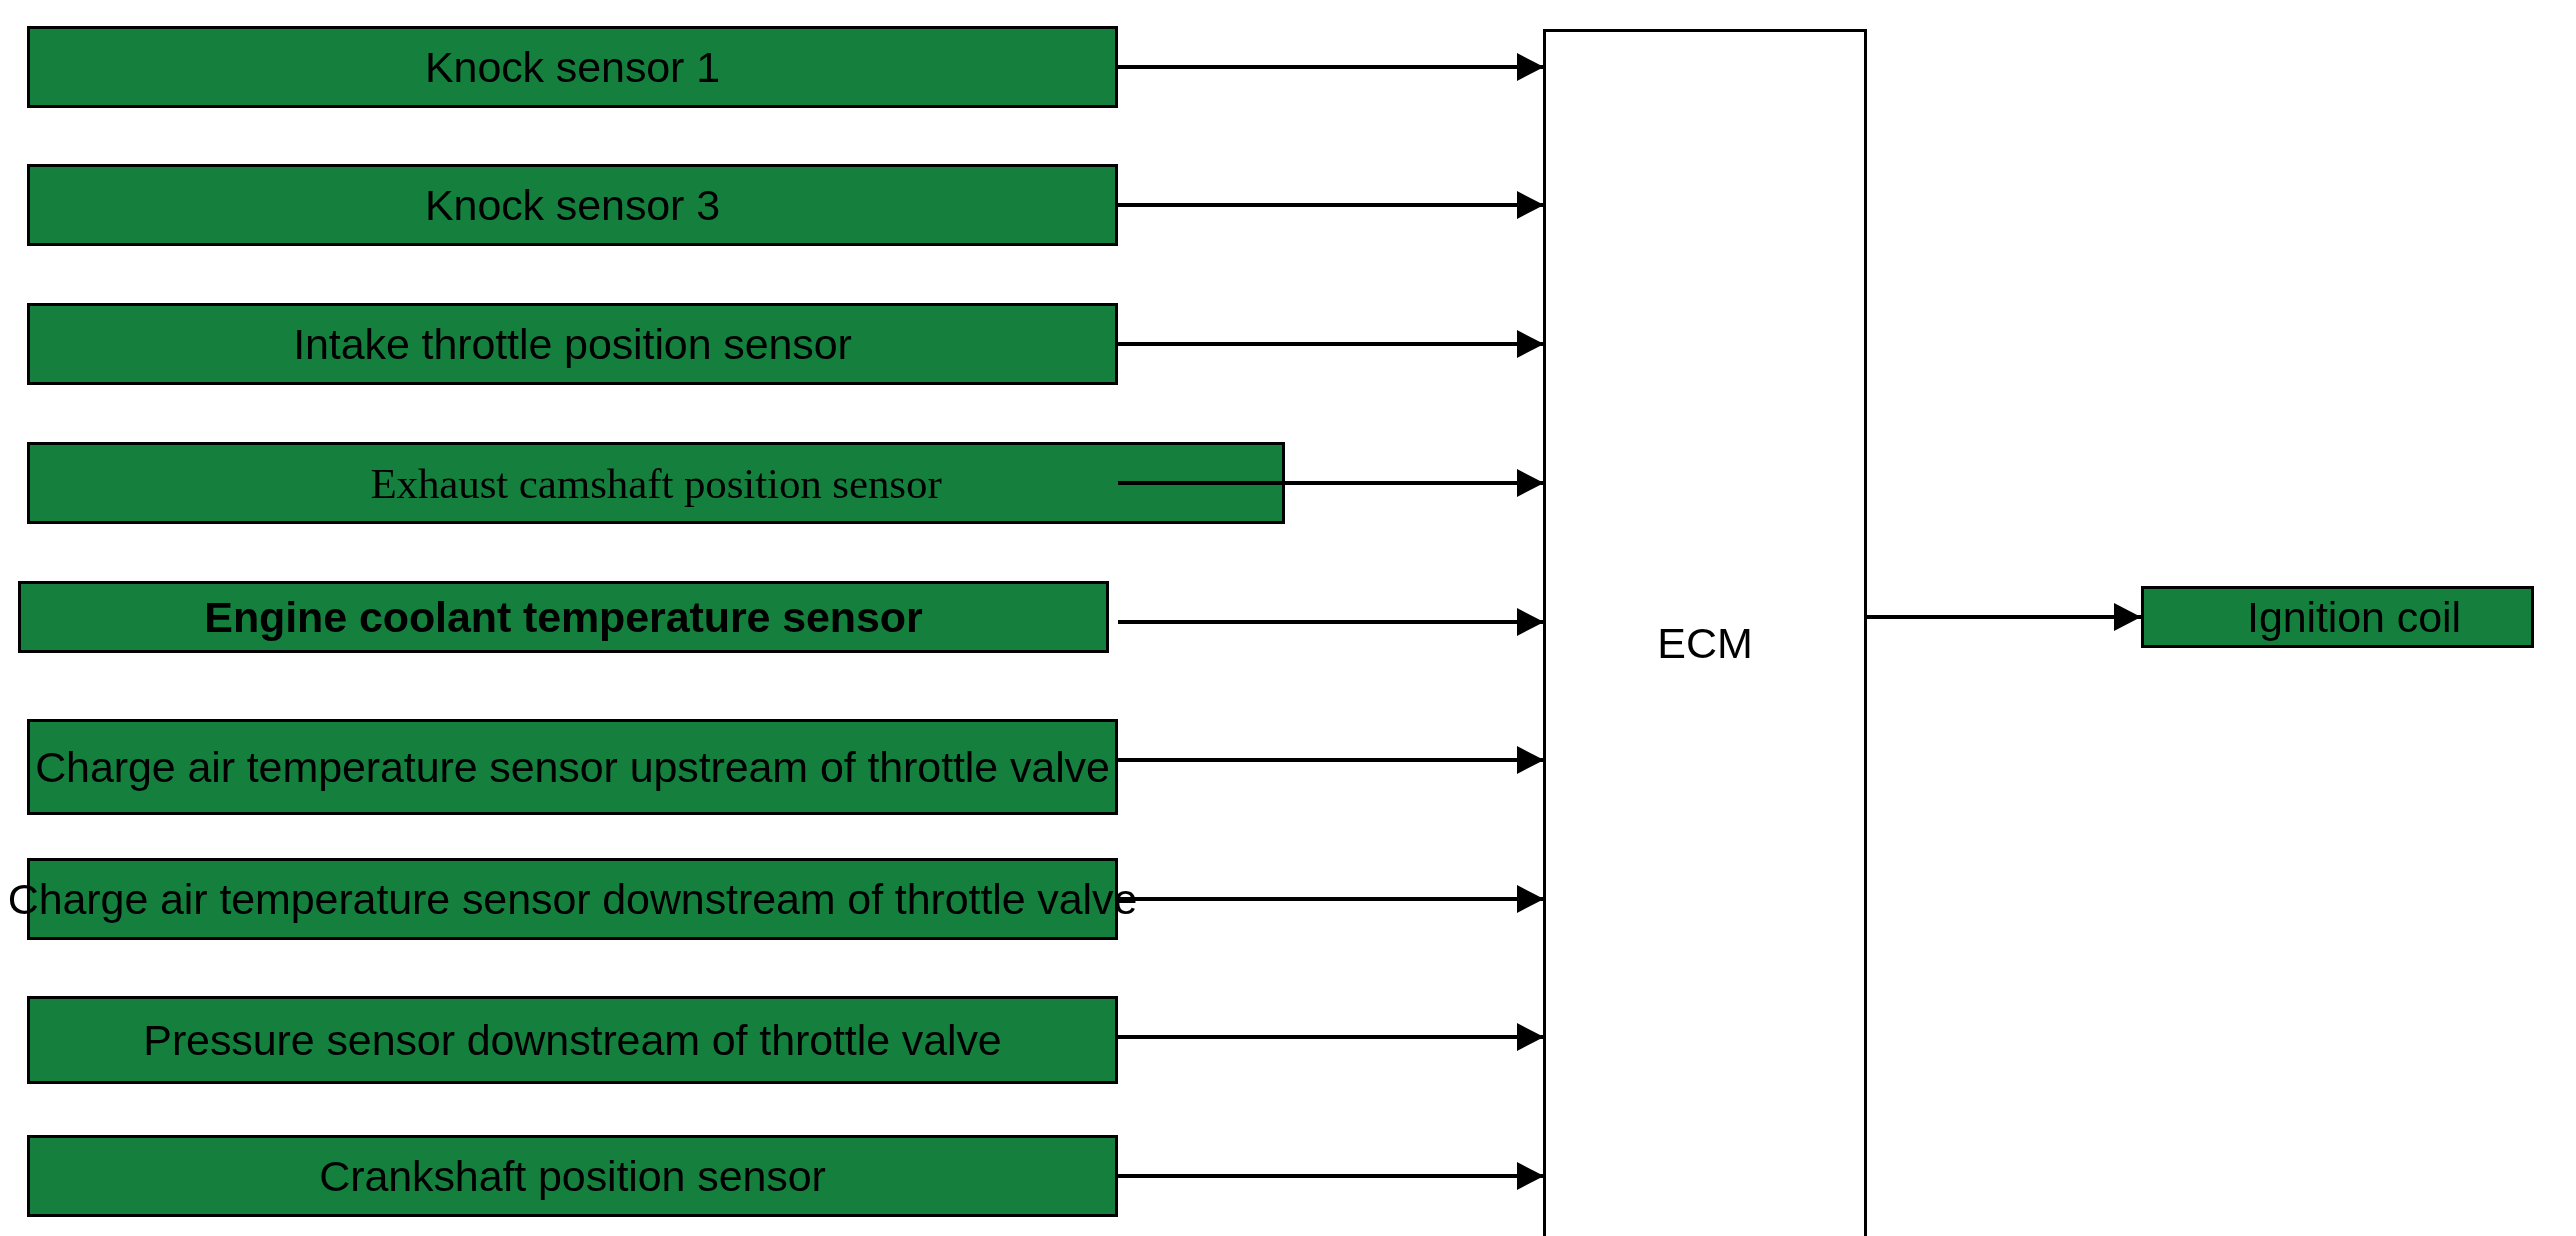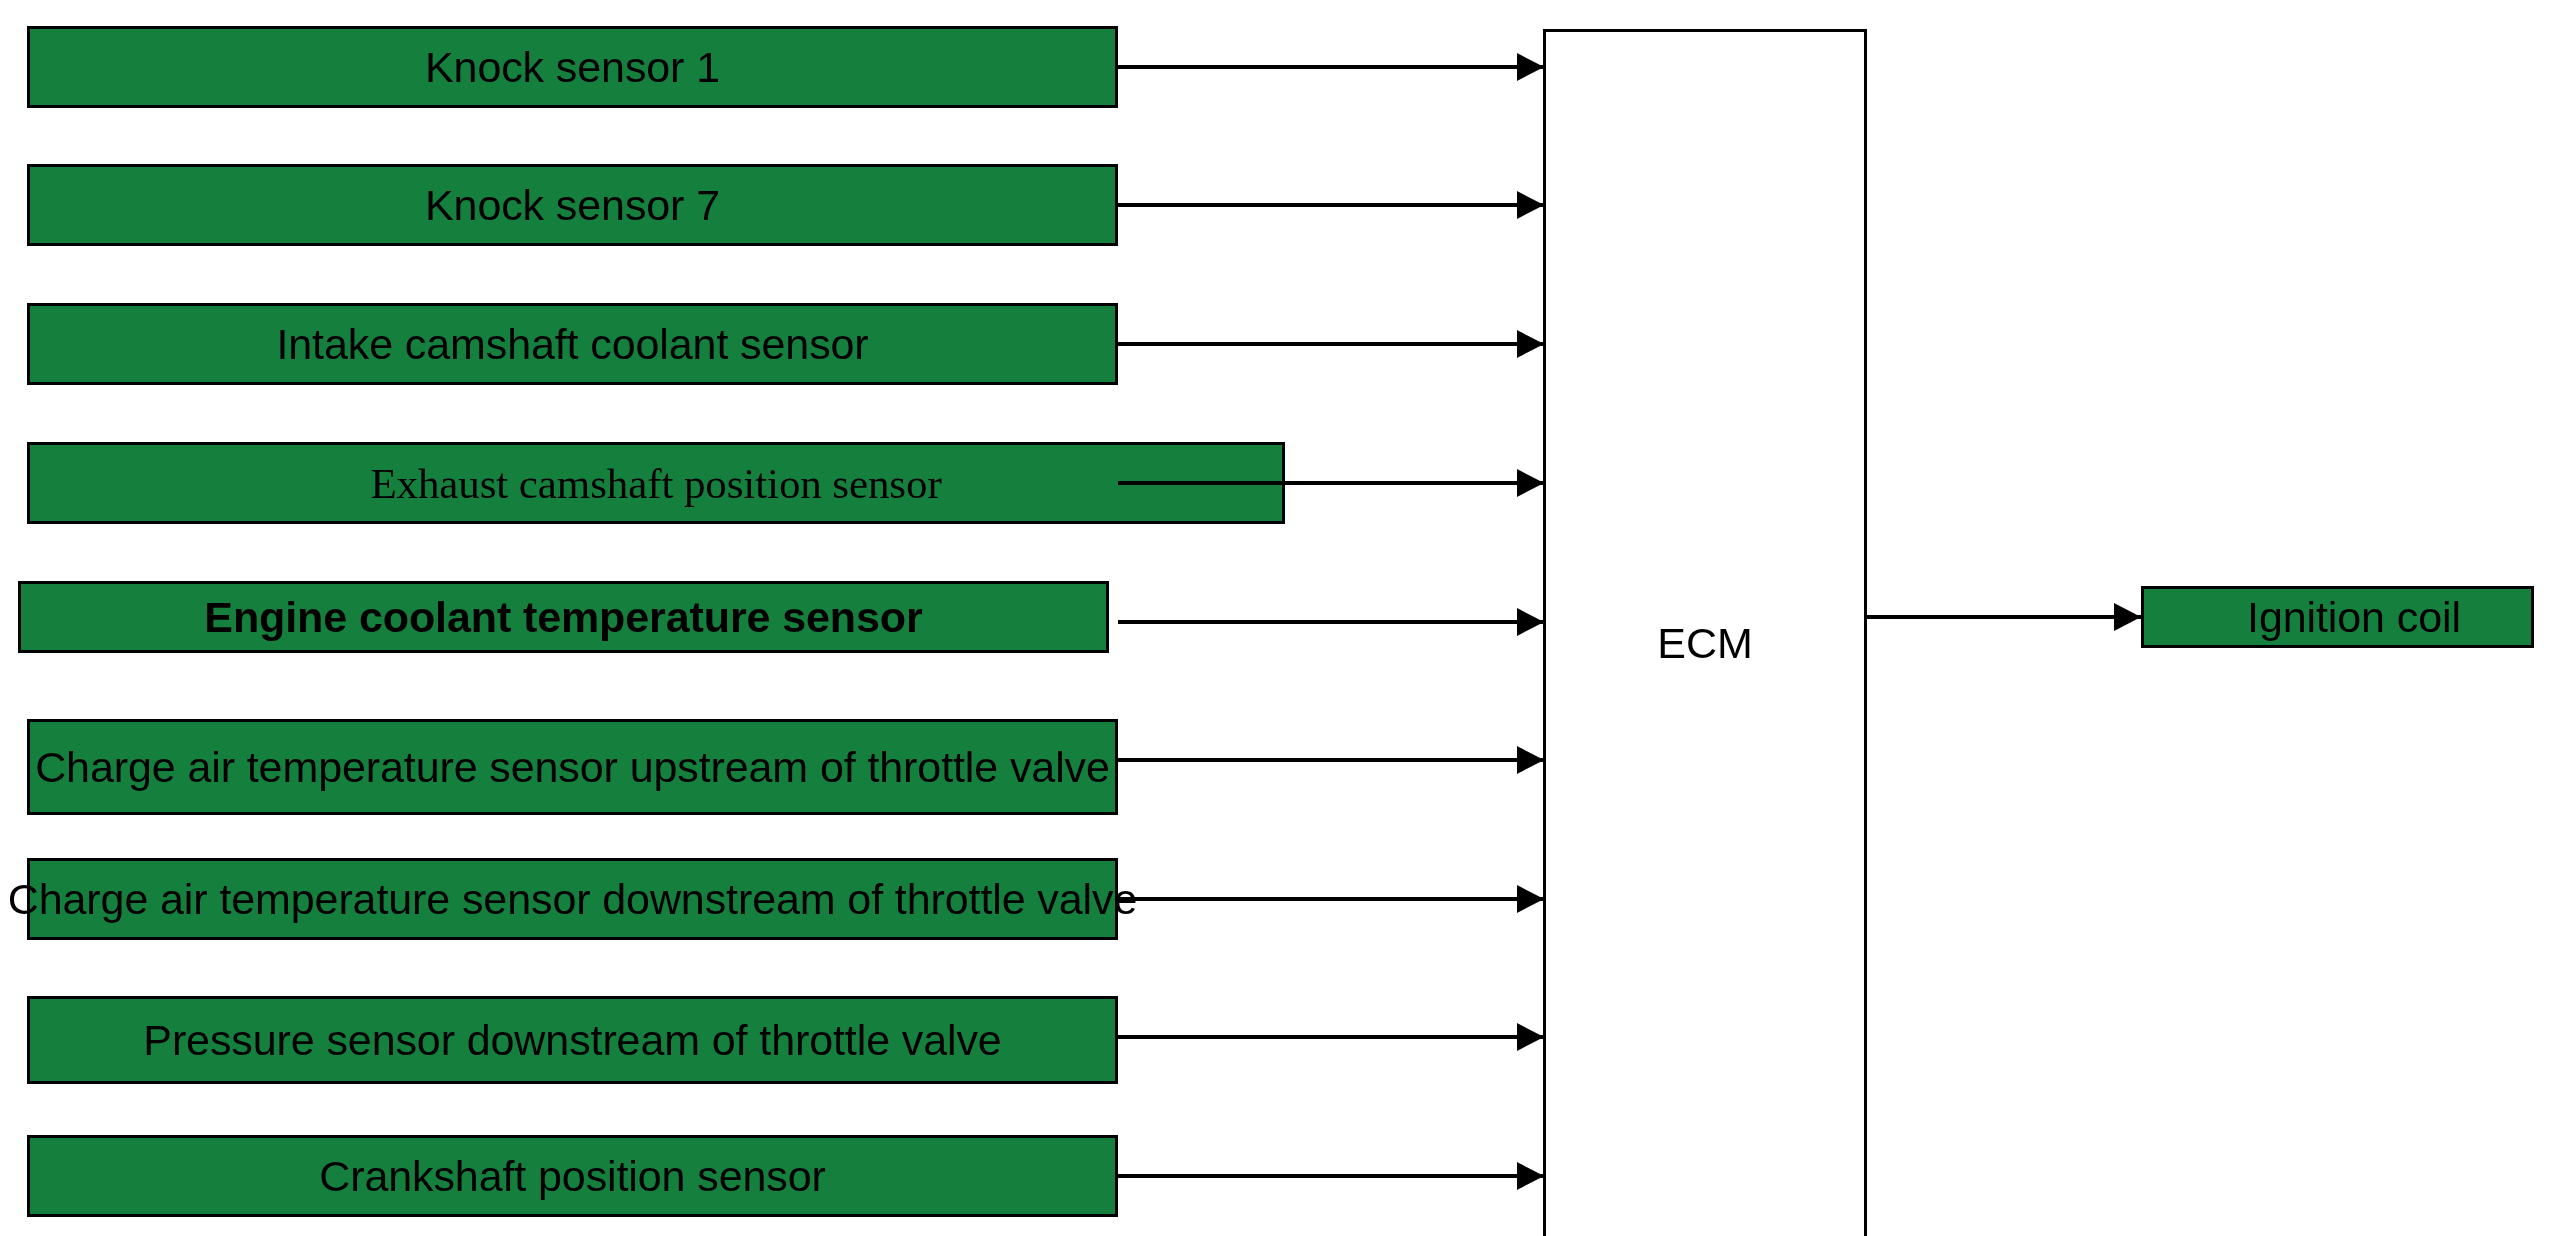--- a/index.html
+++ b/index.html
@@ -57,25 +57,25 @@
 </head>
 <body>
 
 <div id="diagram-root">
 
   <div class="node-box" style="left:27px; top:26px; width:1091px; height:82px;">
     <span class="node-label">Knock sensor 1</span>
   </div>
 
   <div class="node-box" style="left:27px; top:164px; width:1091px; height:82px;">
-    <span class="node-label">Knock sensor 7</span>
+    <span class="node-label">Knock sensor 3</span>
   </div>
 
   <div class="node-box" style="left:27px; top:303px; width:1091px; height:82px;">
-    <span class="node-label">Intake camshaft coolant sensor</span>
+    <span class="node-label">Intake throttle position sensor</span>
   </div>
 
   <div class="node-box" style="left:27px; top:442px; width:1258px; height:82px;font-family:Liberation Serif, serif;">
     <span class="node-label">Exhaust camshaft position sensor</span>
   </div>
 
   <div class="node-box" style="left:18px; top:581px; width:1091px; height:72px;font-weight:bold;">
     <span class="node-label">Engine coolant temperature sensor</span>
   </div>
 

